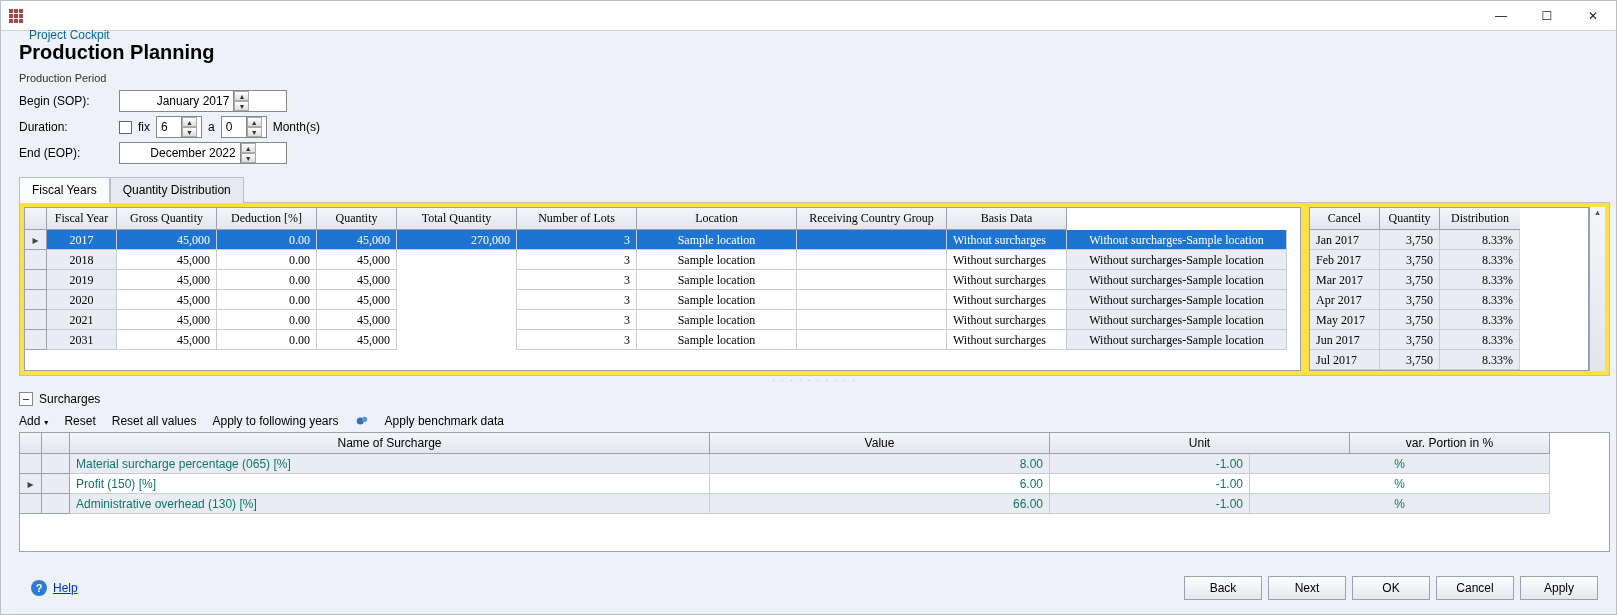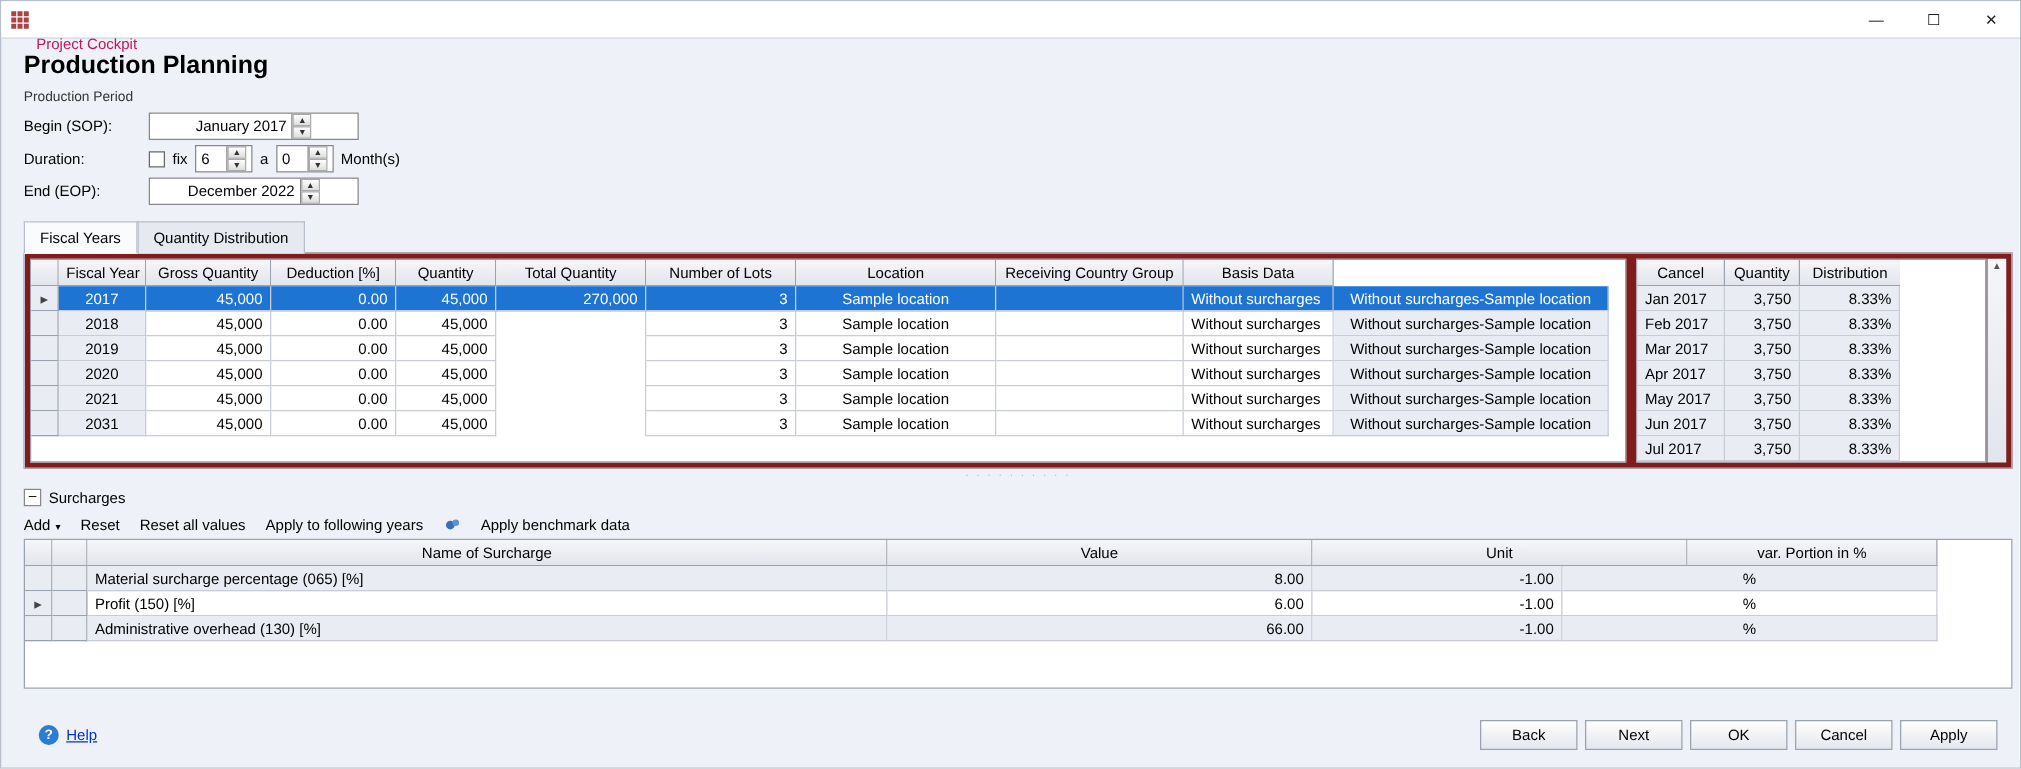--- a/index.html
+++ b/index.html
@@ -28,21 +28,21 @@
   }
   .titlebar .app-icon {
     width: 14px; height: 14px;
     margin-right: 6px;
     display: grid;
     grid-template-columns: repeat(3, 1fr);
     grid-template-rows: repeat(3, 1fr);
     gap: 1px;
   }
   .titlebar .app-icon span { background: #a44; }
-  .titlebar .title { flex: 0 0 auto; font-size: 12px; color: #be185d; margin-top: 38px; }
+  .titlebar .title { flex: 0 0 auto; font-size: 12px; color: #0369a1; margin-top: 38px; }
   .titlebar .spacer { flex: 1; }
   .titlebar .win-btn {
     width: 46px; height: 30px;
     display: flex; align-items: center; justify-content: center;
     font-family: "Segoe UI Symbol", sans-serif;
     font-size: 12px;
     color: #222;
   }
 
   .content {
@@ -81,24 +81,25 @@
     border-bottom:none;
     background:#e6e9f0;
     font-size:12px;
     position:relative;
     top:1px;
   }
   .tab.active { background:#fafbfd; border-bottom:1px solid #fafbfd; }
 
   .panel {
     border:1px solid #b8bfca;
-    background:#7f1d1d;
+    background:#fde047;
     padding:4px;
     display:flex;
     gap:8px;
+    font-family:Liberation Serif, serif;
   }
 
   .grid {
     border:1px solid #9aa1af;
     background:#fff;
     font-size:12px;
   }
   .grid .hdr-row { display:flex; }
   .grid .hdr {
     background: linear-gradient(#f5f6f9,#e2e5ec);
@@ -139,21 +140,21 @@
   .collapse-btn { width:14px;height:14px;border:1px solid #888;background:#fff;font-size:11px;line-height:11px;text-align:center; }
 
   .toolbar-row { display:flex; align-items:flex-end; gap:16px; padding:4px 0; font-size:12px; }
   .tb-link { color:#000; }
   .tb-link.dd::after { content:"▾"; font-size:8px; margin-left:4px; }
   .gear-icon { width:14px;height:14px;display:inline-block; }
 
   .surcharge-grid { border:1px solid #9aa1af; background:#fff; }
   .surcharge-grid .hdr-row{display:flex;}
   .surcharge-grid .body-row{display:flex;}
-  .blue-text{ color:#000000; }
+  .blue-text{ color:#0f766e; }
 
   .footer {
     margin-top:auto;
     display:flex;
     align-items:center;
     padding:8px 12px;
   }
   .help-icon{width:16px;height:16px;border-radius:50%;background:#2b7cd3;color:#fff;font-weight:bold;font-size:11px;display:flex;align-items:center;justify-content:center;margin-right:6px;}
   .help-link{color:#0030d0;text-decoration:underline;}
   .footer .spacer{flex:1;}

